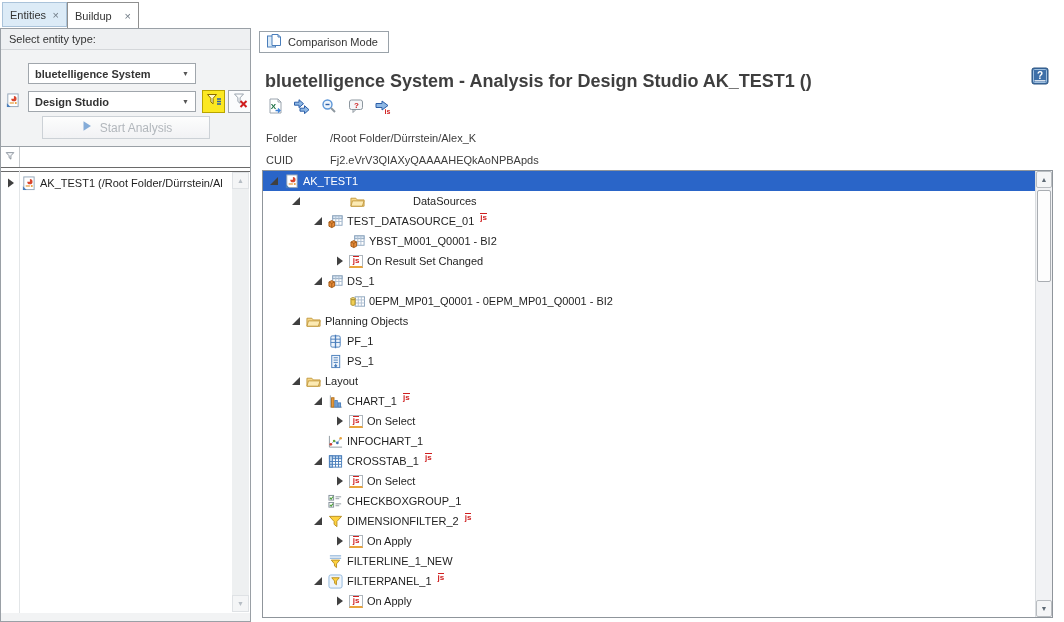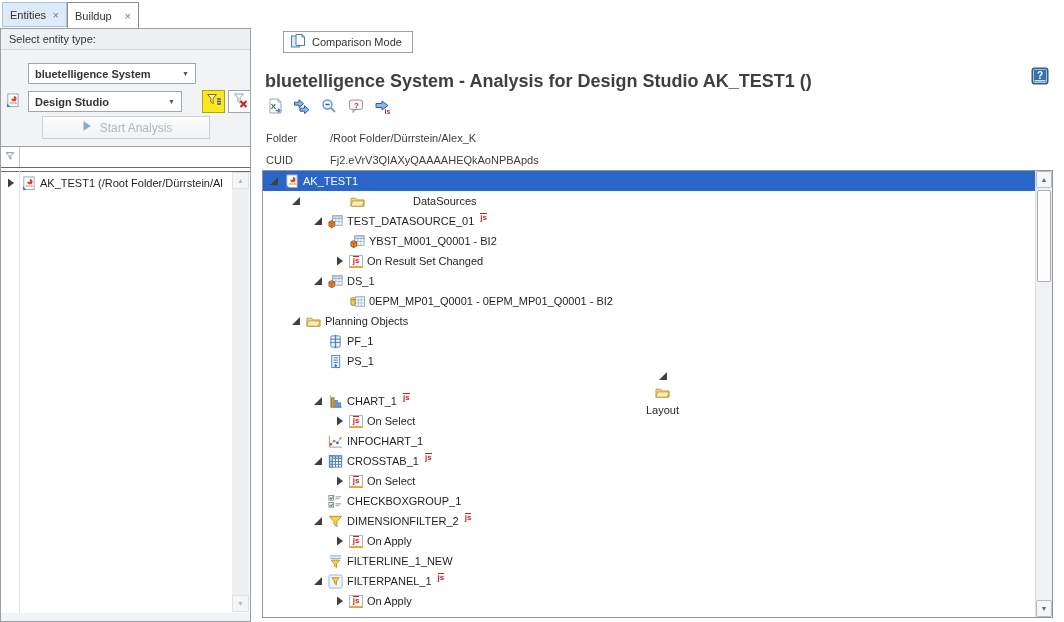--- a/index.html
+++ b/index.html
@@ -17,21 +17,21 @@
 
   
   #left-panel{position:absolute;left:0;top:28px;width:251px;height:594px;background:#f2f3f4;
       border:1px solid #9aa0a6;box-sizing:border-box;}
   .lp-header{height:20px;line-height:20px;padding-left:8px;background:#eef0f2;
       border-bottom:1px solid #d4d7da;color:#333;}
   .select{position:absolute;background:#fff;border:1px solid #a0a6ac;box-sizing:border-box;
       display:flex;align-items:center;justify-content:space-between;padding:0 6px;height:21px;font-weight:bold;}
   .select-arrow{font-size:7px;color:#555;}
   #sys-select{left:27px;top:34px;width:168px;}
-  #ent-select{left:27px;top:62px;width:154px;}
+  #ent-select{left:27px;top:62px;width:168px;}
   #ds-app-icon{position:absolute;left:4px;top:64px;width:16px;height:16px;}
   .sq-btn{position:absolute;width:23px;height:23px;border:1px solid #a0a6ac;background:#fbfcfd;
       box-sizing:border-box;display:flex;align-items:center;justify-content:center;padding:0;}
   #btn-filter-set{left:201px;top:61px;background:#fce821;border-color:#b8a400;}
   #btn-filter-clear{left:227px;top:61px;}
   #start-btn{position:absolute;left:41px;top:87px;width:168px;height:23px;box-sizing:border-box;
       background:linear-gradient(#fdfdfd,#f1f2f4);border:1px solid #ccd1d6;color:#b2b7bc;
       display:flex;align-items:center;justify-content:center;gap:6px;font-size:12px;
       font-family:"Liberation Sans",sans-serif;}
   #lp-grid{position:absolute;left:0;top:117px;width:249px;height:466px;background:#fff;
@@ -42,21 +42,21 @@
   .grid-colline{position:absolute;left:18px;top:23px;bottom:0;width:0;border-right:1px solid #e3e6e8;}
   .dline{height:3px;border-top:1px solid #6a6a6a;border-bottom:1px solid #6a6a6a;}
   .grid-row{height:22px;display:flex;align-items:center;gap:4px;padding-left:4px;}
   .grid-row-label{width:182px;overflow:hidden;white-space:nowrap;color:#1f1f1f;}
   .lp-scroll{position:absolute;right:1px;top:25px;width:17px;height:440px;background:#eef0f1;}
   .lp-sbtn{position:absolute;left:0;width:17px;height:17px;background:#f4f5f6;border:1px solid #dfe2e5;
       box-sizing:border-box;display:flex;align-items:center;justify-content:center;
       color:#b6bdc4;font-size:7px;}
 
   
-  #cmp-btn{position:absolute;left:283px;top:31px;height:22px;padding:0 10px 0 6px;background:#fff;
+  #cmp-btn{position:absolute;left:259px;top:31px;height:22px;padding:0 10px 0 6px;background:#fff;
       border:1px solid #9aa2a9;display:flex;align-items:center;gap:6px;font-size:11px;color:#333;
       font-family:"Liberation Sans",sans-serif;}
   #title{position:absolute;left:265px;top:71px;font-size:18px;font-weight:bold;color:#3f3f3f;}
   #help-btn{position:absolute;left:1031px;top:67px;width:18px;height:18px;cursor:default;}
   #toolbar{position:absolute;left:265px;top:97px;display:flex;gap:7px;align-items:center;}
   .tbicon{width:20px;height:18px;display:flex;align-items:center;justify-content:center;}
   #info{position:absolute;left:266px;top:127px;}
   .info-row{height:22px;display:flex;align-items:center;}
   .info-label{width:64px;color:#3c3c3c;}
   .info-value{color:#3c3c3c;}
@@ -371,21 +371,21 @@
           <span class="exp"></span>
           <span class="ticon">
             <svg viewBox="0 0 16 16" width="15" height="15">
               <rect x="4" y="1.5" width="8.5" height="13" fill="#eef4fb" stroke="#4a7ebb"></rect>
               <path d="M6 4 h4.5 M6 6.5 h4.5 M6 9 h4.5" stroke="#4a7ebb" fill="none"></path>
               <path d="M8.2 10.5 v3 M6.8 12.2 l1.4 1.6 1.4 -1.6" fill="none" stroke="#4a7ebb" stroke-width="1.2"></path>
             </svg>
           </span>
           <span class="tlabel">PS_1</span>
         </div>
-        <div class="trow" style="padding-left: 27px; flex-direction: column;">
+        <div class="trow" style="padding-left: 27px;">
           <span class="exp">
             <svg width="10" height="10" viewBox="0 0 10 10">
               <polygon points="9,1 9,9 1,9" fill="#404040"></polygon>
             </svg>
           </span>
           <span class="ticon">
             <svg viewBox="0 0 16 16" width="15" height="15">
               <path d="M1 4.5 h5.2 l1.6 1.8 H15 V13 H1 z" fill="#f7d889" stroke="#c2993d"></path>
               <path d="M2.6 7.3 H15 L13.2 13 H1 z" fill="#fceab3" stroke="#c2993d"></path>
             </svg>

